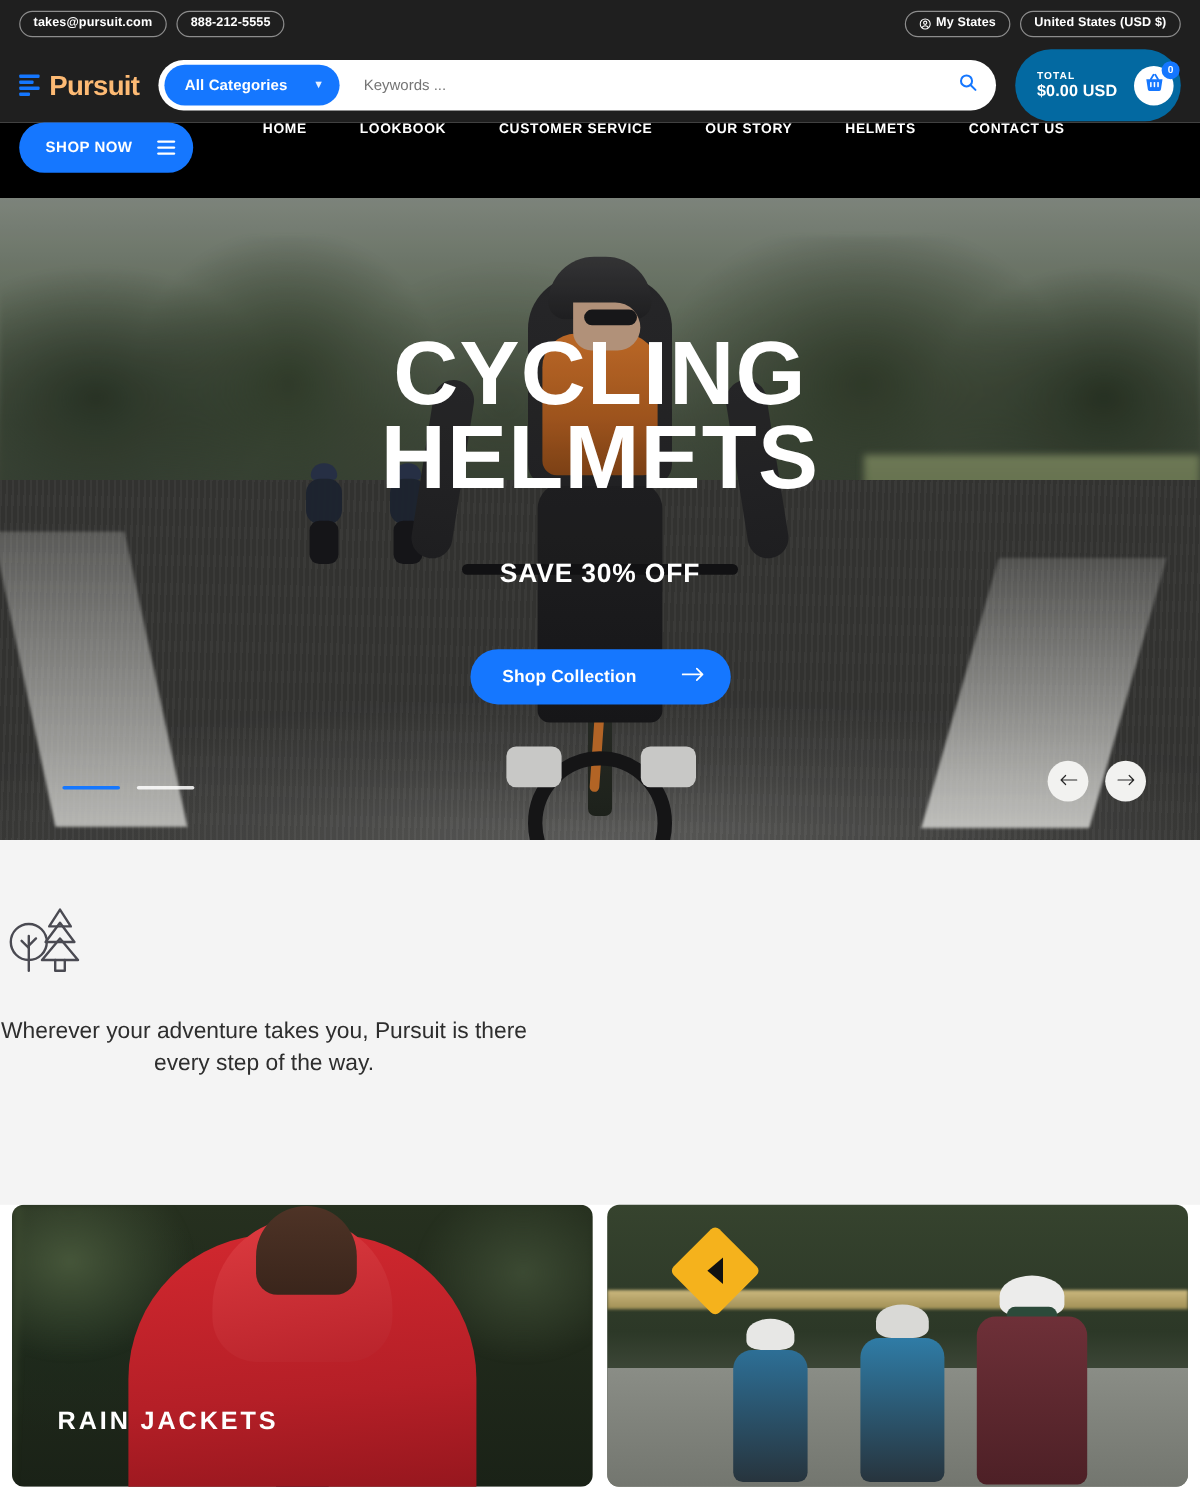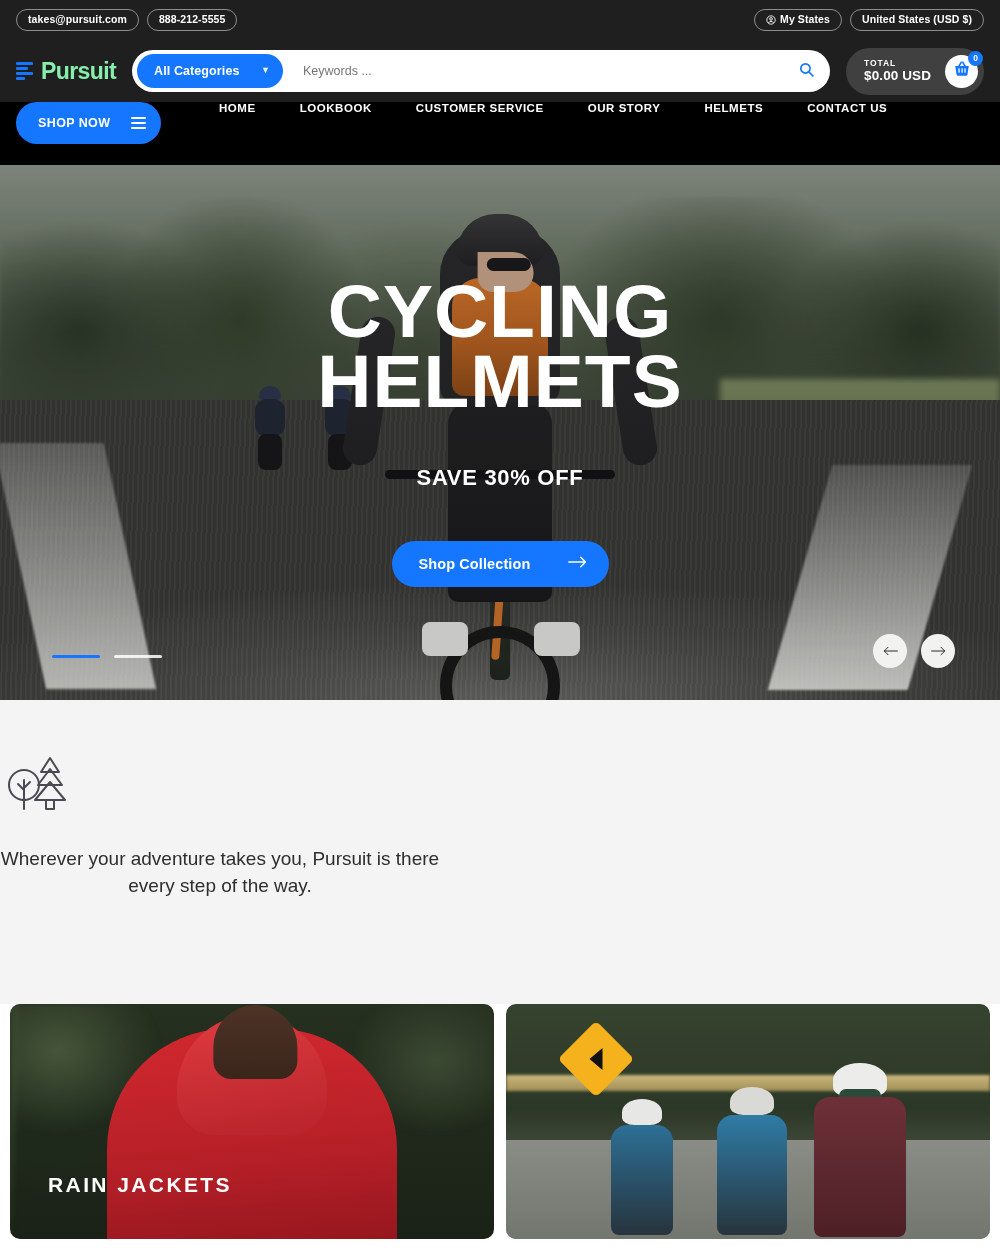--- a/index.html
+++ b/index.html
@@ -49,21 +49,21 @@
     gap: 16px;
   }
   .brand { display: flex; align-items: center; gap: 8px; }
   .brand-mark { display: flex; flex-direction: column; gap: 2.5px; width: 17px; }
   .brand-mark i { display: block; height: 2.6px; background: #1577ff; border-radius: 1px; }
   .brand-mark i:nth-child(1) { width: 100%; }
   .brand-mark i:nth-child(2) { width: 72%; }
   .brand-mark i:nth-child(3) { width: 100%; }
   .brand-mark i:nth-child(4) { width: 55%; }
   .brand-name {
-    color: #86efac; font-size: 23px; font-weight: bold;
+    color: #fdba74; font-size: 23px; font-weight: bold;
     letter-spacing: -0.6px; line-height: 1;
   }
 
   .searchbox {
     flex: 1;
     height: 42px;
     background: #ffffff;
     border-radius: 999px;
     display: flex;
     align-items: center;
@@ -91,23 +91,23 @@
     outline: none;
     font-size: 12.5px;
     color: #8b8b8b;
     padding-left: 20px;
     font-family: "Liberation Sans", sans-serif;
     background: transparent;
   }
   .search-go { width: 40px; display: flex; align-items: center; justify-content: center; }
 
   .cartbtn {
-    background: #404040;
+    background: #0369a1;
     border-radius: 999px;
-    height: 47px;
+    height: 60px;
     display: flex;
     align-items: center;
     padding: 0 6px 0 18px;
     gap: 14px;
     position: relative;
   }
   .cart-total-label { color: #fff; font-size: 8.5px; font-weight: bold; letter-spacing: .9px; line-height: 1.25; }
   .cart-total-amt { color: #fff; font-size: 13.5px; font-weight: bold; letter-spacing: .1px; line-height: 1.2; }
   .cart-circle {
     width: 33px; height: 33px; border-radius: 50%;

